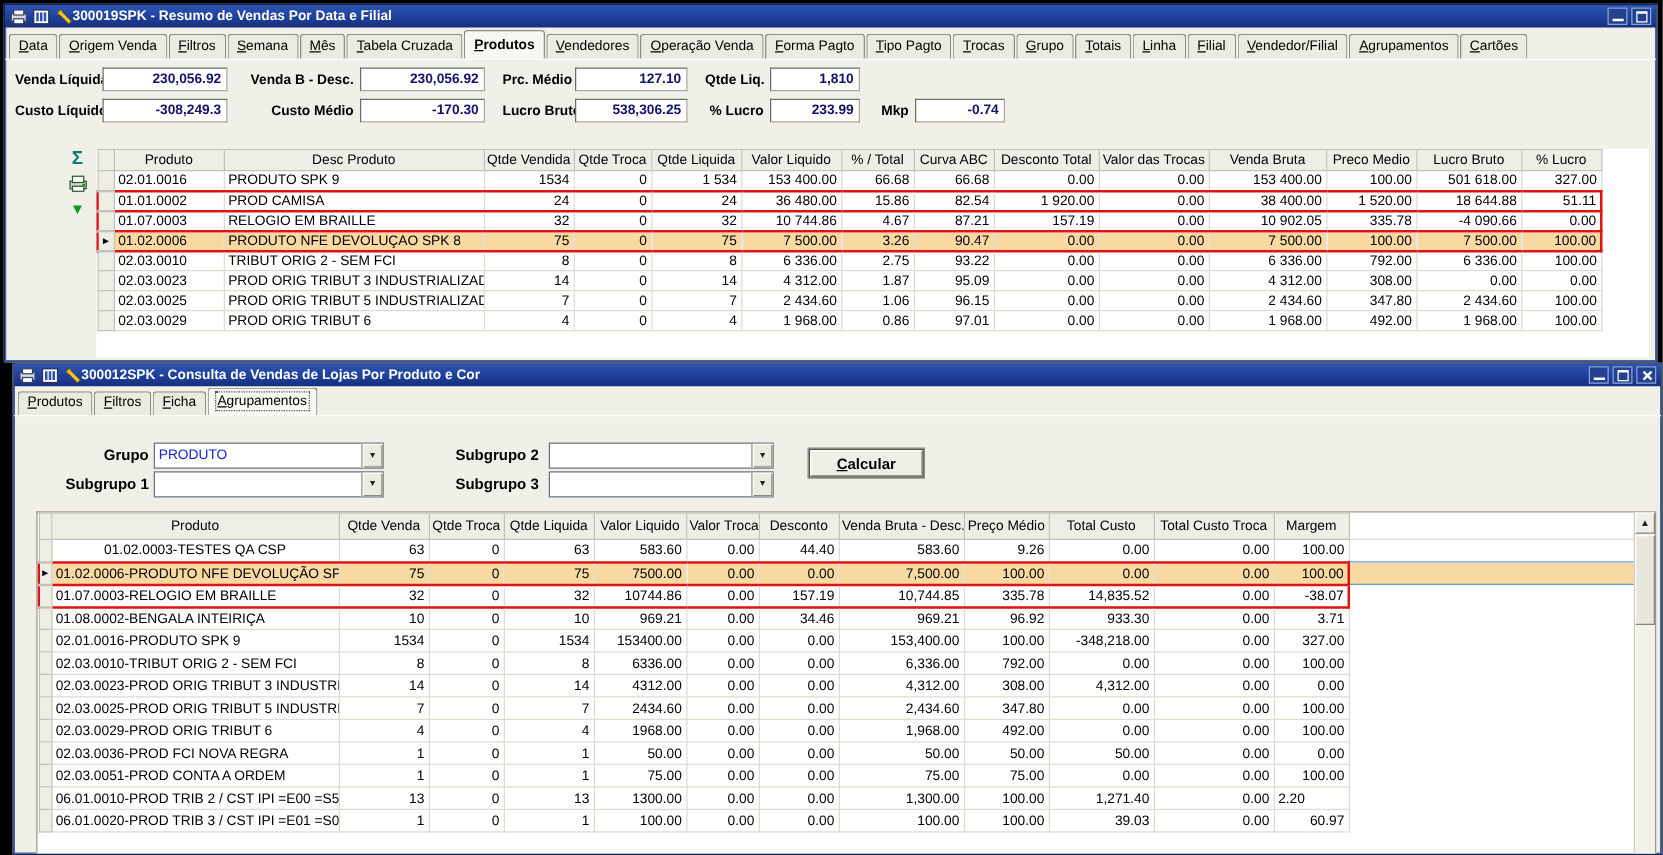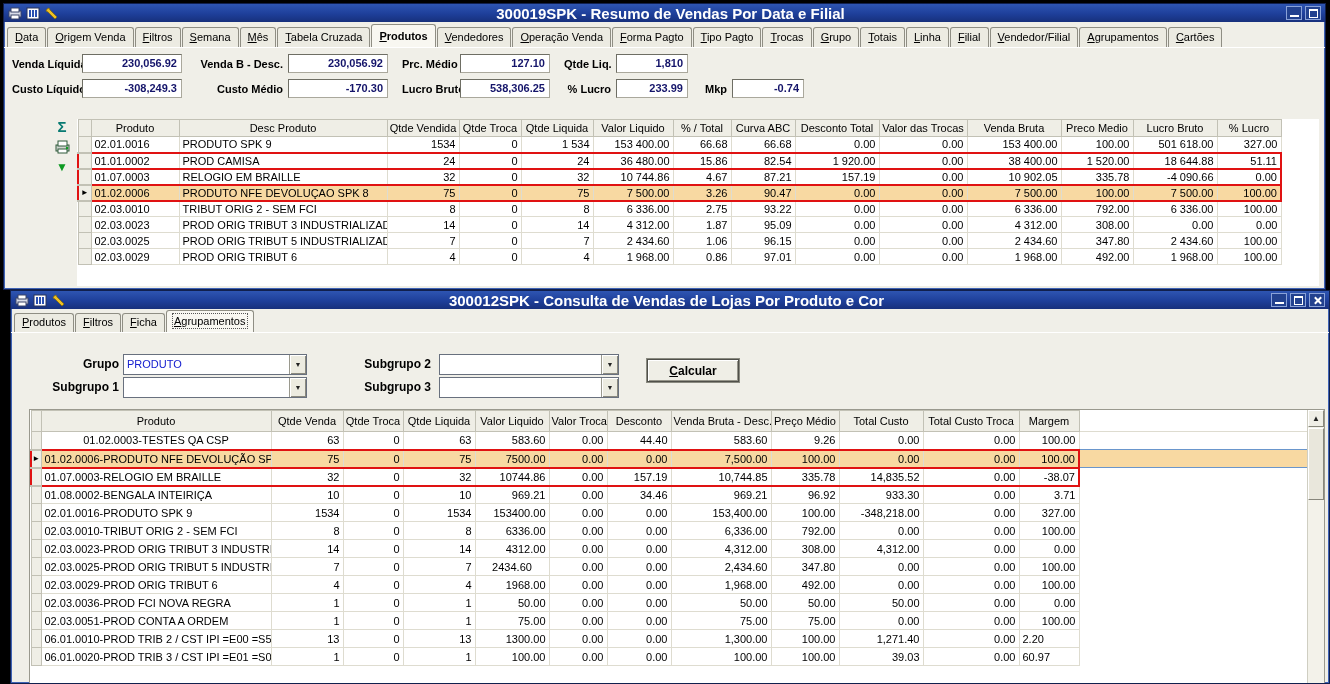--- a/index.html
+++ b/index.html
@@ -5,21 +5,21 @@
   * { margin:0; padding:0; box-sizing:border-box; }
   html,body { width:1330px; height:684px; background:#000; overflow:hidden;
               font-family:"Liberation Sans", sans-serif; }
   .window { position:absolute; background:#f0efe8; border:1px solid #11204e;
             box-shadow: inset 0 0 0 1px #3f63b5; overflow:hidden; }
 
   
   .titlebar { height:18px; background:linear-gradient(180deg,#2e55b2 0%,#1e3f9a 55%,#17307c 100%);
               display:flex; align-items:center; padding:0 4px; color:#fff; }
   .tb-icons { display:flex; gap:4px; align-items:center; }
-  .tb-title { flex:1; text-align:center; font-size:15px; font-weight:bold; white-space:nowrap; overflow:hidden; }
+  .tb-title { flex:1; font-size:11px; font-weight:bold; white-space:nowrap; overflow:hidden; }
   .tb-btns { display:flex; }
   .tb-btn { width:16px; height:14px; background:#22418f; border:1px solid #8aa2d8; margin-left:3px; position:relative; }
   .glyph-min { position:absolute; left:3px; bottom:2px; width:9px; height:2px; background:#fff; }
   .glyph-max { position:absolute; left:3px; top:2px; width:9px; height:9px; border:1px solid #fff; border-top-width:2px; }
   .glyph-close { position:absolute; inset:0; }
   .glyph-close::before,.glyph-close::after { content:""; position:absolute; left:7px; top:2px; width:2px; height:9px; background:#fff; }
   .glyph-close::before { transform:rotate(45deg); }
   .glyph-close::after  { transform:rotate(-45deg); }
 
   
@@ -567,21 +567,21 @@
             <td style="text-align: right;">0.00</td>
             <td class="lastcol" style="text-align: right;">0.00</td>
             <td class="filler"></td>
           </tr>
           <tr>
             <td class="gutter"></td>
             <td style="text-align: left;">02.03.0025-PROD ORIG TRIBUT 5 INDUSTRIALI</td>
             <td style="text-align: right;">7</td>
             <td style="text-align: right;">0</td>
             <td style="text-align: right;">7</td>
-            <td style="text-align: center;">2434.60</td>
+            <td style="text-align: right;">2434.60</td>
             <td style="text-align: right;">0.00</td>
             <td style="text-align: right;">0.00</td>
             <td style="text-align: right;">2,434.60</td>
             <td style="text-align: right;">347.80</td>
             <td style="text-align: right;">0.00</td>
             <td style="text-align: right;">0.00</td>
             <td class="lastcol" style="text-align: right;">100.00</td>
             <td class="filler"></td>
           </tr>
           <tr>
@@ -654,21 +654,21 @@
             <td style="text-align: right;">1</td>
             <td style="text-align: right;">0</td>
             <td style="text-align: right;">1</td>
             <td style="text-align: right;">100.00</td>
             <td style="text-align: right;">0.00</td>
             <td style="text-align: right;">0.00</td>
             <td style="text-align: right;">100.00</td>
             <td style="text-align: right;">100.00</td>
             <td style="text-align: right;">39.03</td>
             <td style="text-align: right;">0.00</td>
-            <td class="lastcol" style="text-align: left;">60.97</td>
+            <td class="lastcol" style="text-align: right;">60.97</td>
             <td class="filler"></td>
           </tr>
         </tbody>
       </table>
     <div class="vscroll">
       <div class="up">▲</div>
       <div class="thumb"></div>
     </div>
   </div>
 </div>

